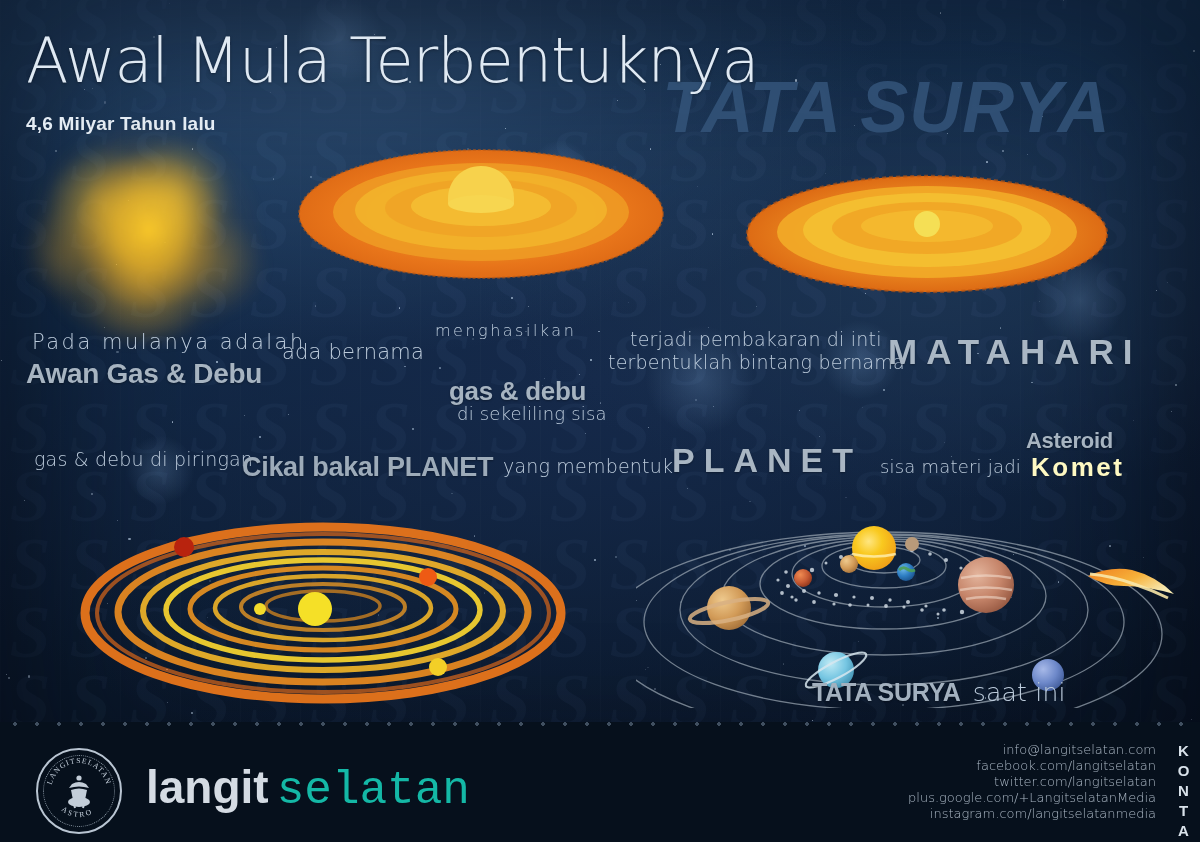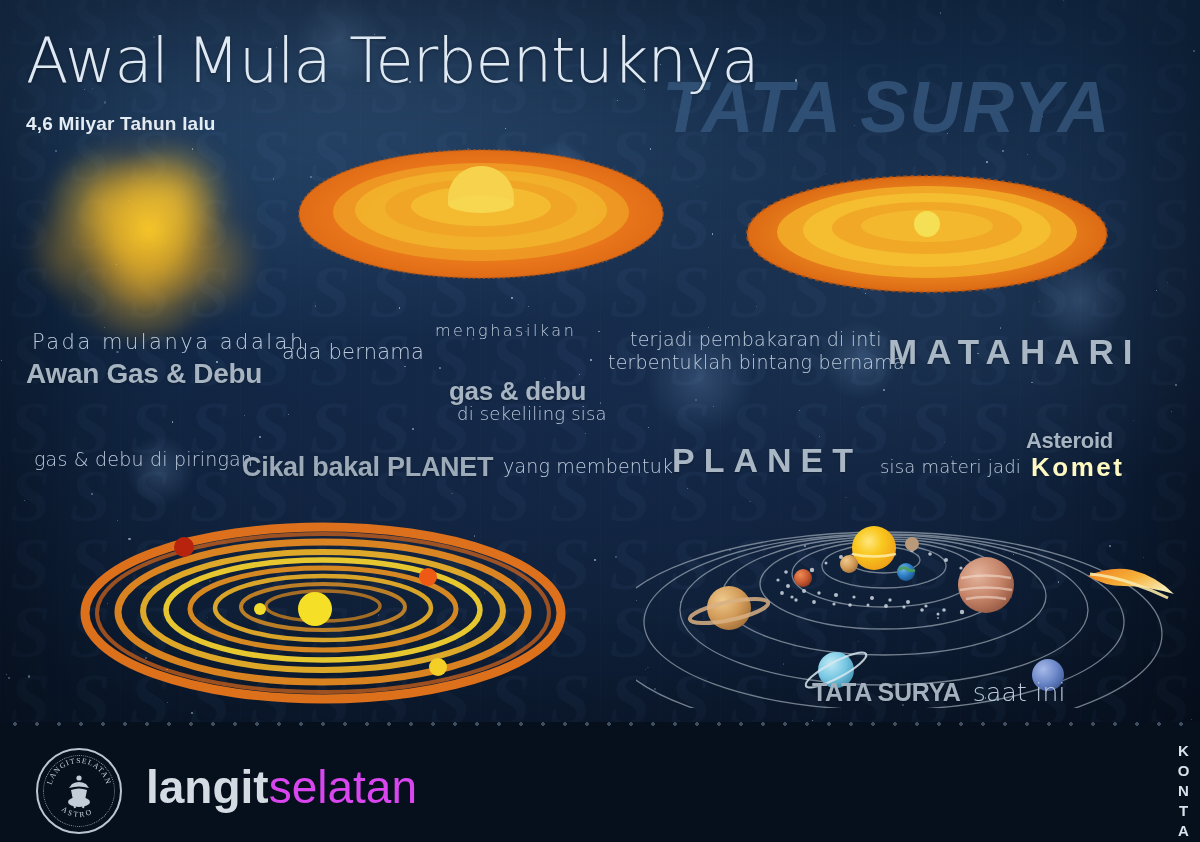--- a/index.html
+++ b/index.html
@@ -90,21 +90,21 @@
   .footer { position:absolute; left:0; right:0; bottom:0; height:120px; background:#06101c; }
   .divider { position:absolute; left:0; right:0; top:722px; height:4px;
      background-image:radial-gradient(circle, #4a5a6c 1.6px, transparent 1.8px);
      background-size:22px 4px; background-position:4px center; background-repeat:repeat-x; opacity:.85; }
   .logo-circle {
     position:absolute; left:36px; top:748px; width:86px; height:86px;
     border-radius:50%; border:2px solid #b9c5d2;
   }
   .logo-inner { position:absolute; inset:5px; border-radius:50%; border:1px dotted #8f9daa; }
   .brand-a { font-family:"Liberation Sans", sans-serif; font-weight:bold; font-size:46px; color:#d4dbe3; }
-  .brand-b { font-family:Liberation Sans, sans-serif; font-weight:300; font-size:46px; color:#d946ef; }
+  .brand-b { font-family:Liberation Mono, monospace; font-weight:300; font-size:46px; color:#14b8a6;margin-left:8px; }
   .contact-line {
     font-family:"DejaVu Sans", sans-serif; font-weight:300;
     font-size:13px; color:#aab6c3; text-align:right; line-height:16px;
   }
   .kontak {
     position:absolute; right:8px; top:742px;
     font-family:"Liberation Sans", sans-serif; font-weight:bold;
     font-size:15px; color:#d9e2ea; letter-spacing:3px;
     writing-mode:vertical-rl; text-orientation:upright;
   }
@@ -783,15 +783,22 @@
         <path d="M35 50 l2 8 M47 50 l-2 8" stroke="#ced8e3" stroke-width="2" fill="none"></path>
         <ellipse cx="41" cy="52" rx="11" ry="5"></ellipse>
       </g>
     </svg>
   </div>
 
   <div style="position:absolute; left:146px; top:760px;">
     <span class="brand-a">langit</span><span class="brand-b">selatan</span>
   </div>
 
+  <div style="position:absolute; right:44px; top:742px; width:400px;">
+    <div class="contact-line">info@langitselatan.com</div>
+    <div class="contact-line">facebook.com/langitselatan</div>
+    <div class="contact-line">twitter.com/langitselatan</div>
+    <div class="contact-line">plus.google.com/+LangitselatanMedia</div>
+    <div class="contact-line">instagram.com/langitselatanmedia</div>
+  </div>
 
   <div class="kontak">KONTAK</div>
 </div>
 
 </body></html>

